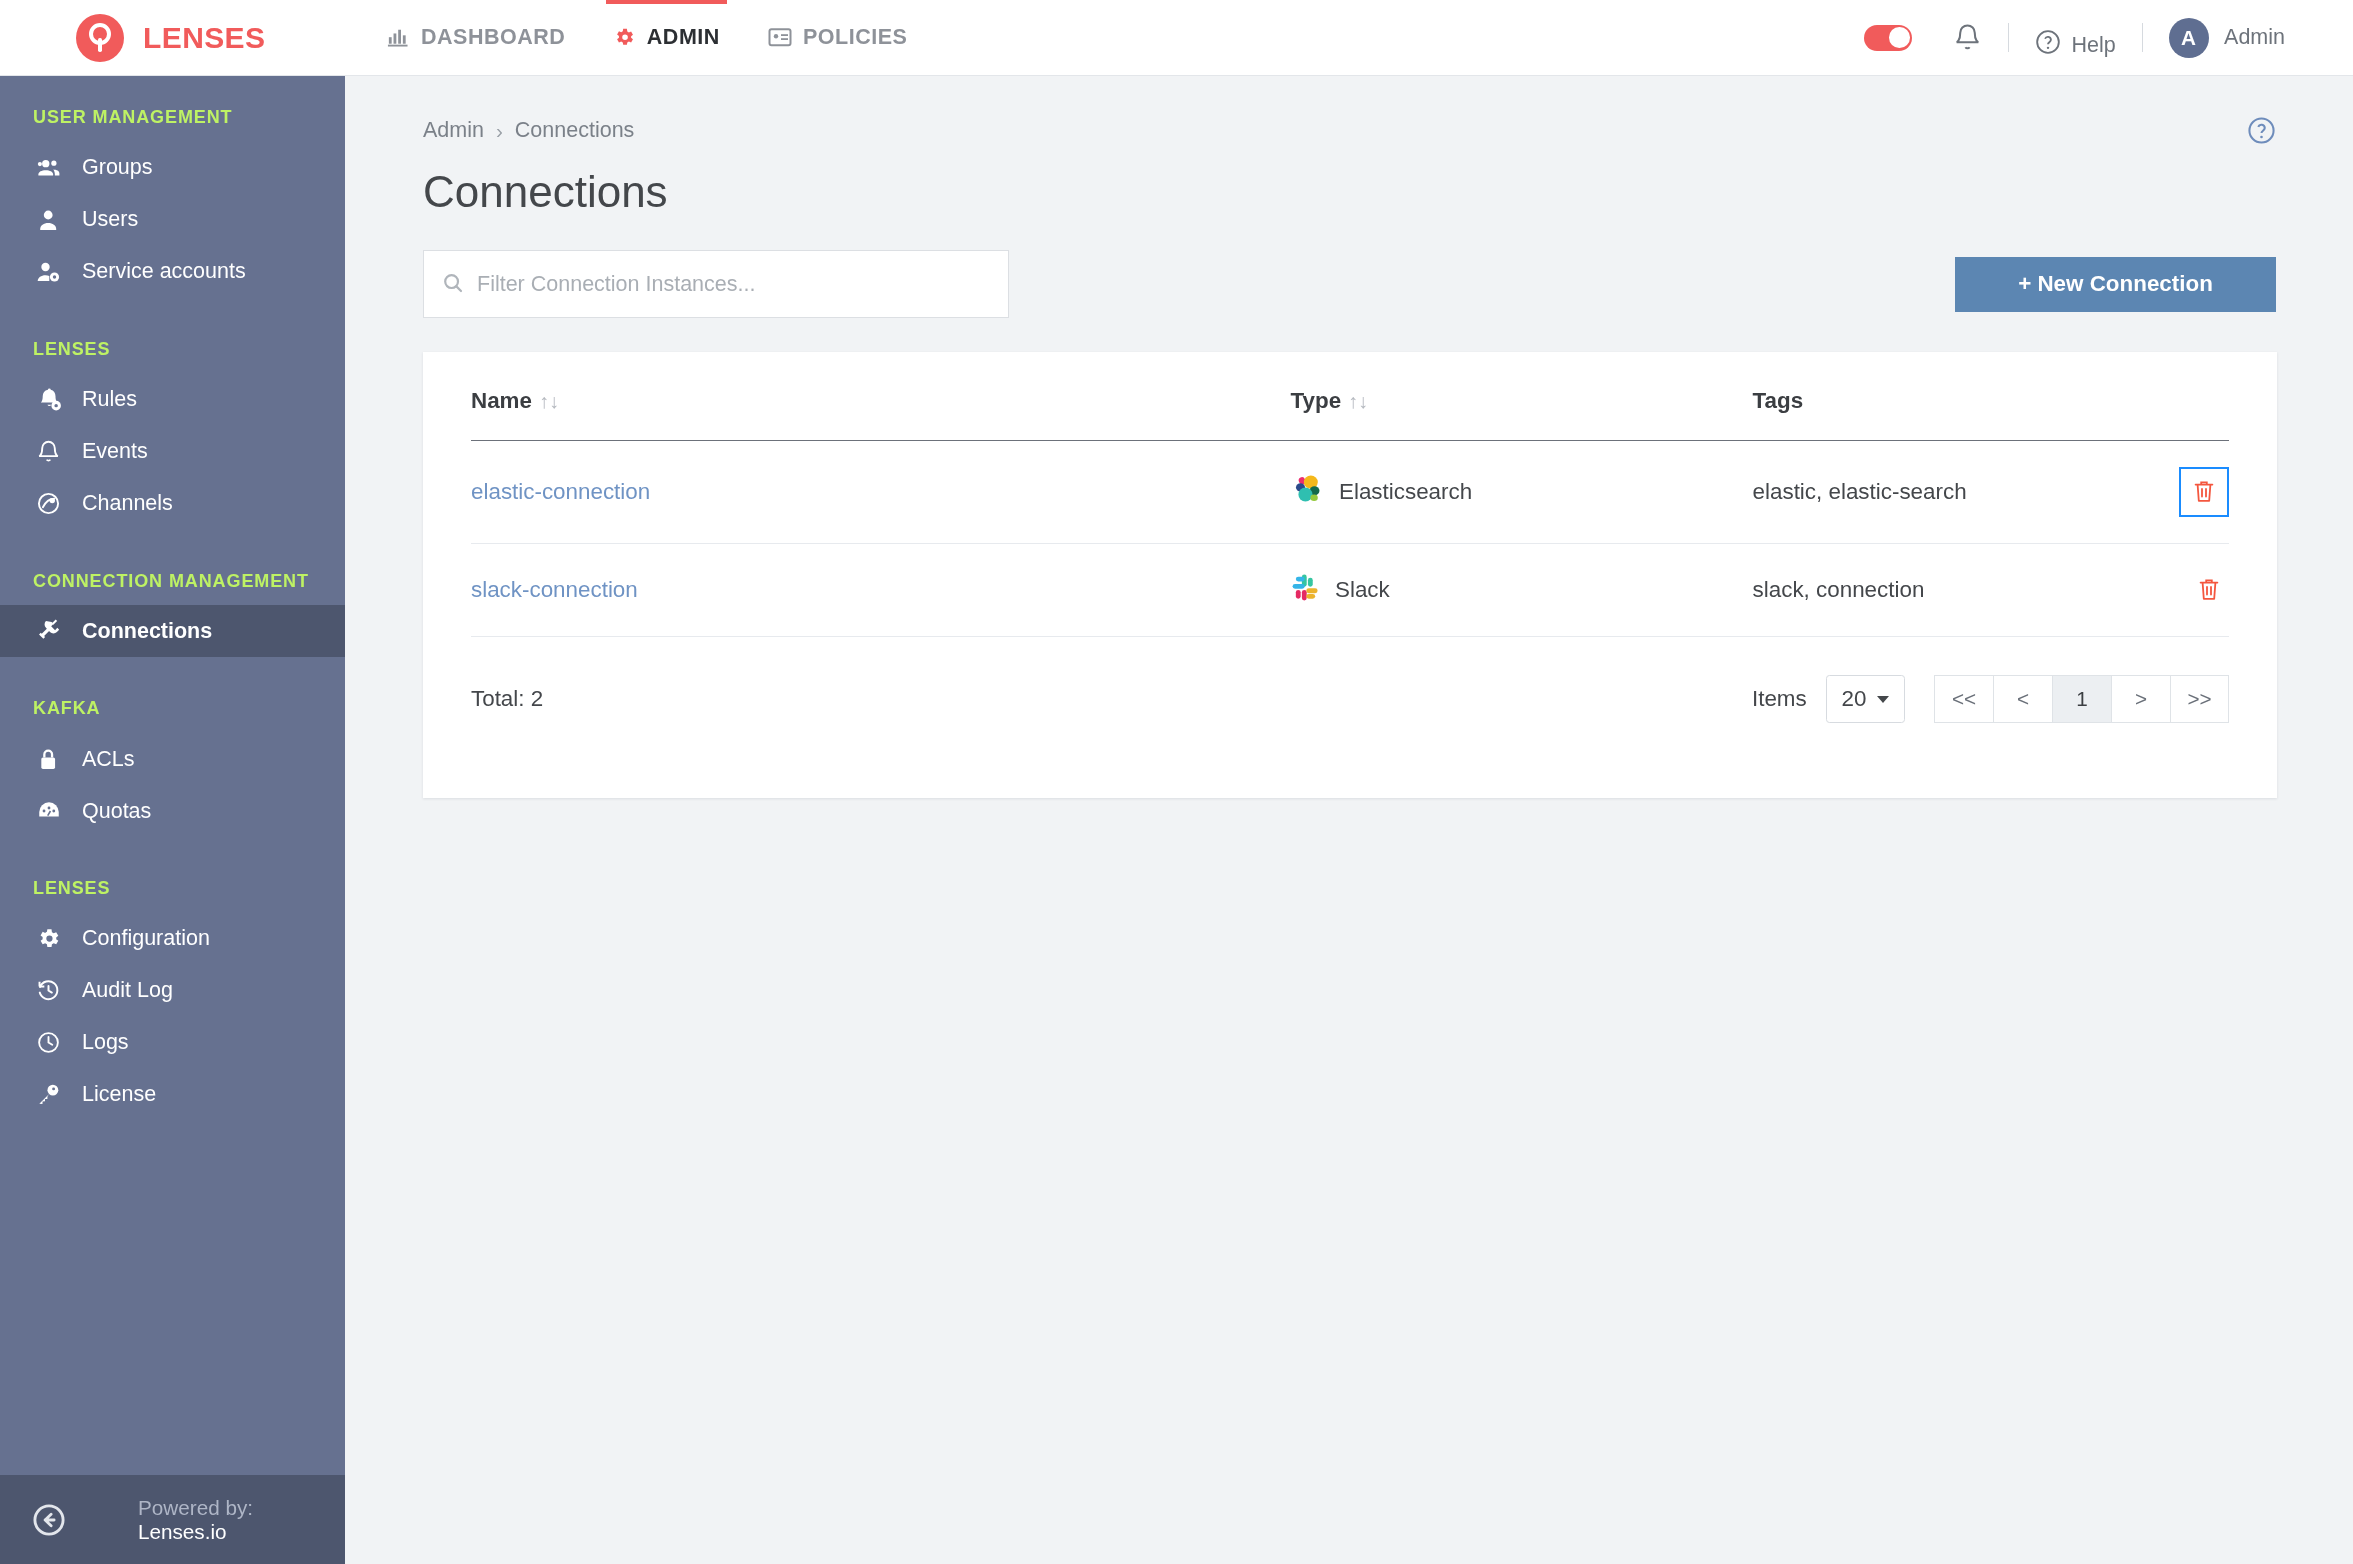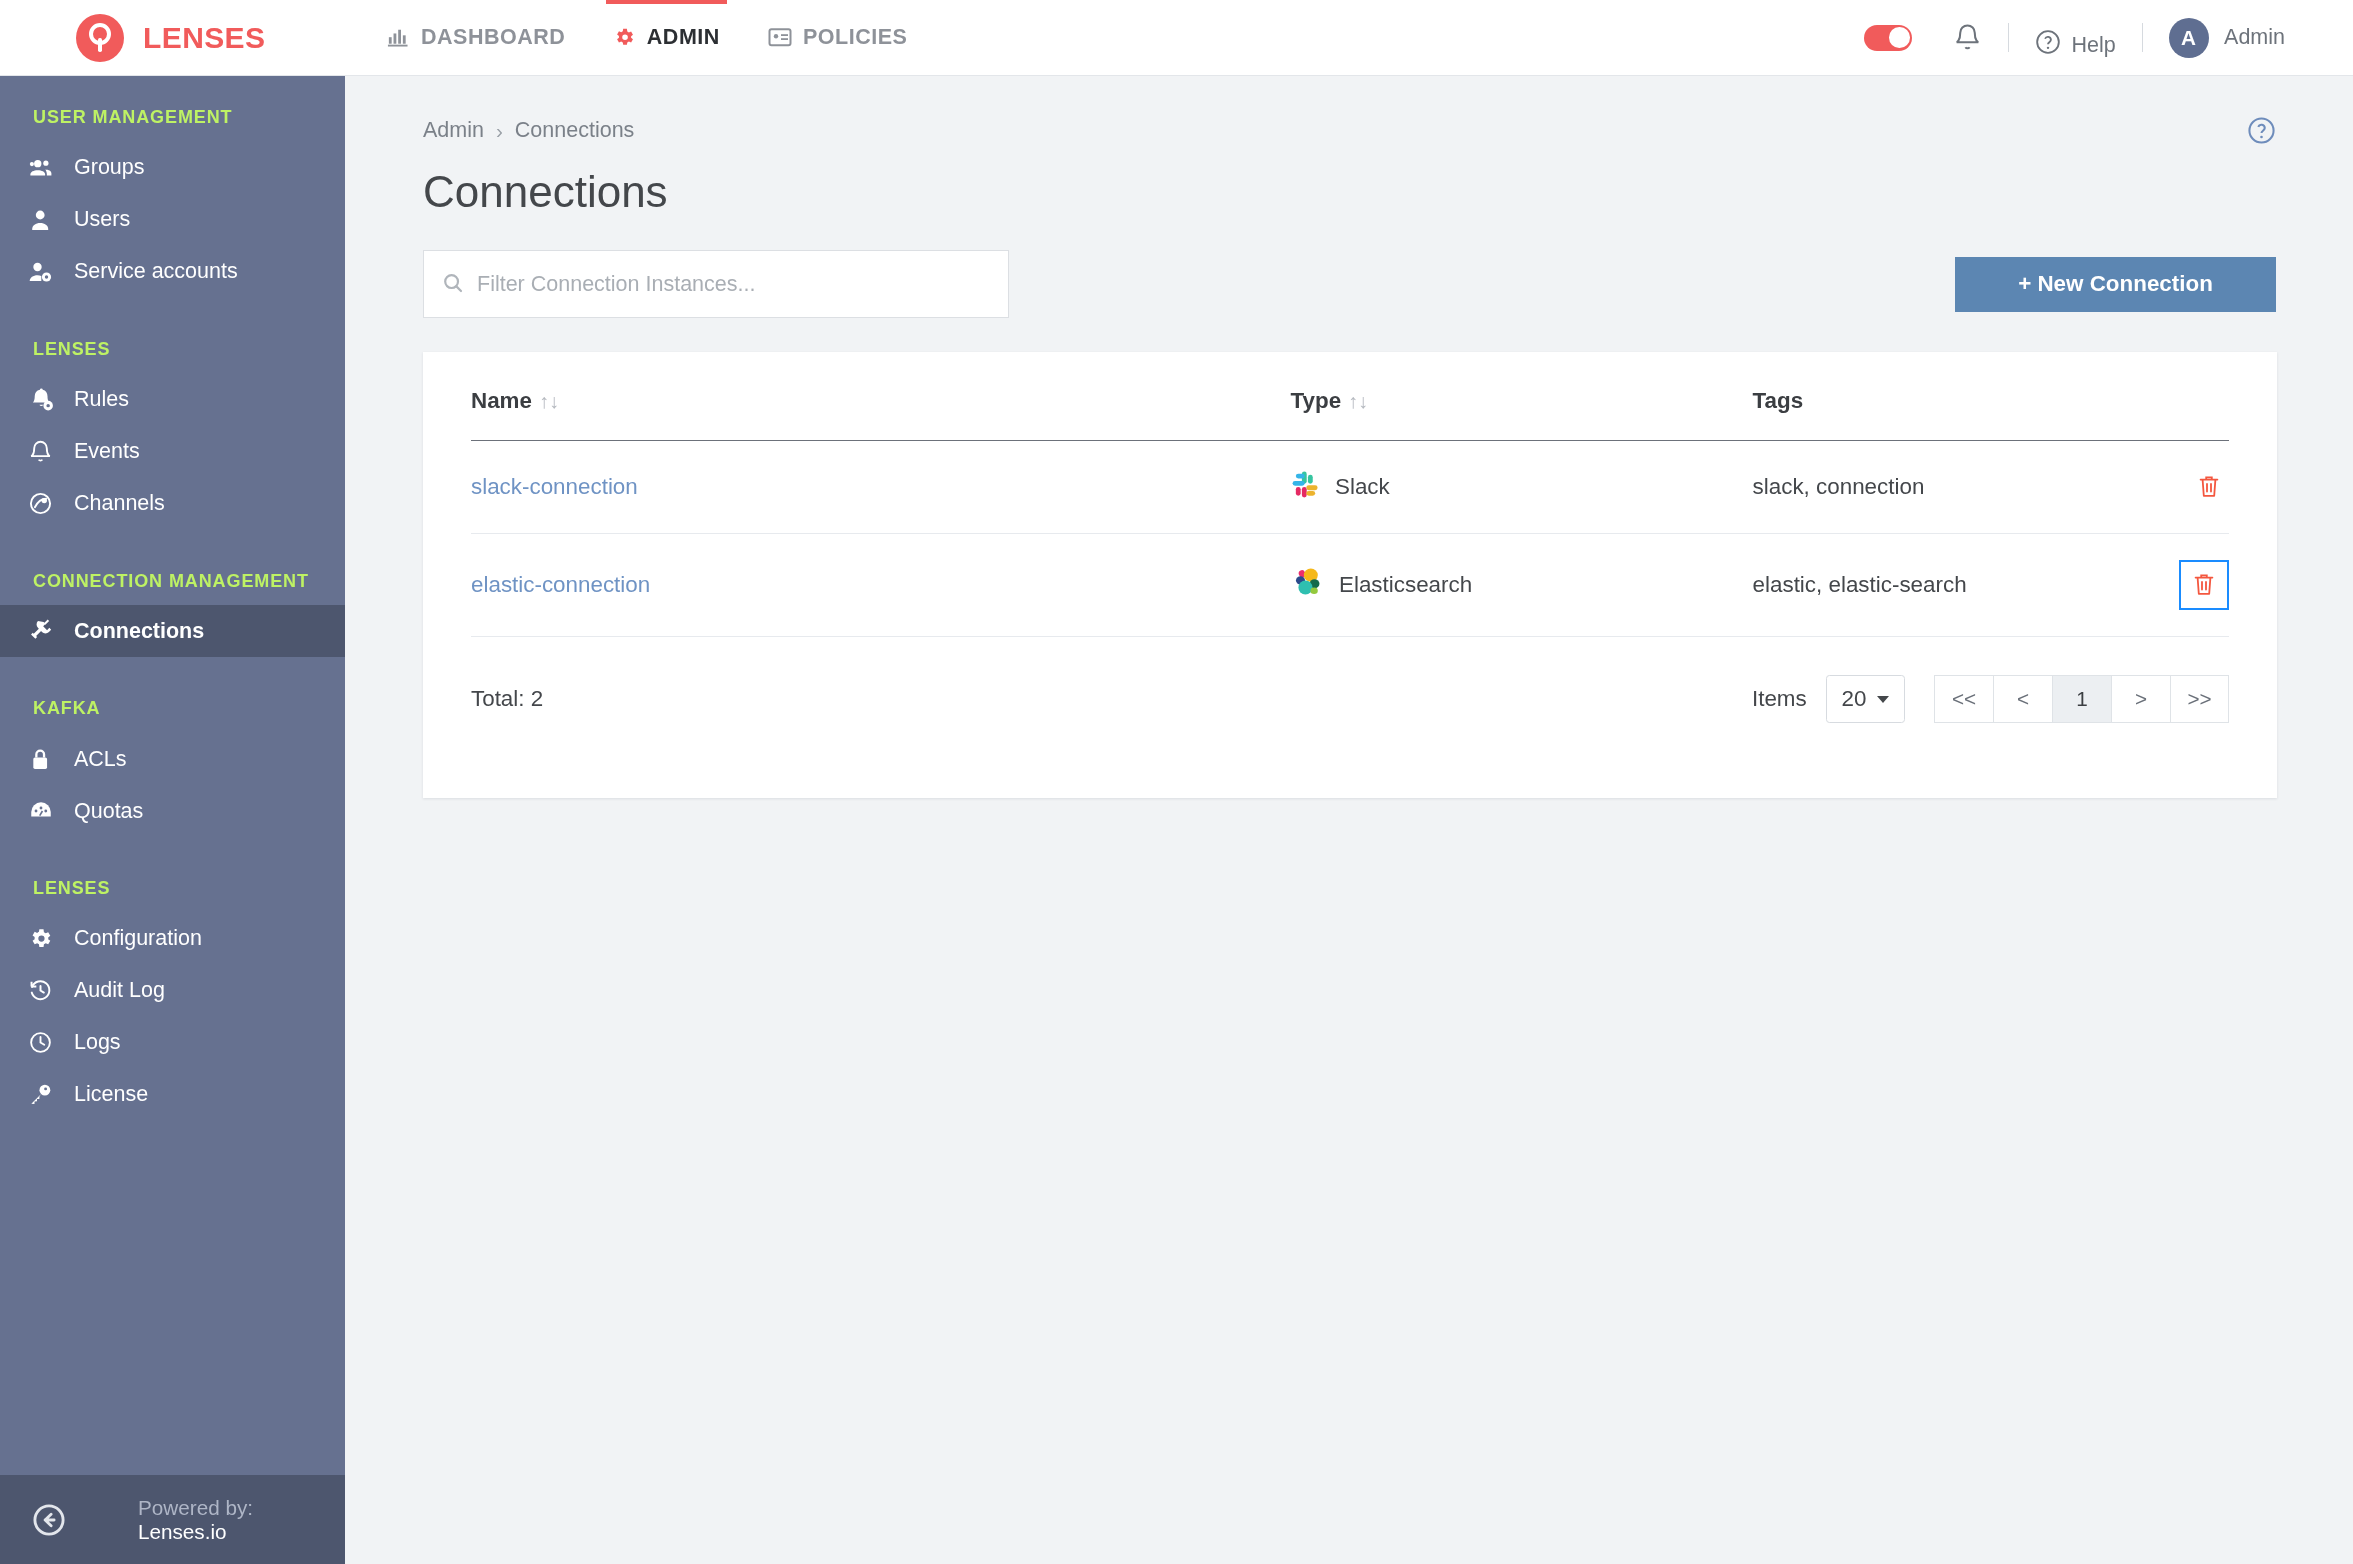--- a/index.html
+++ b/index.html
@@ -85,21 +85,21 @@
     display: flex; flex-direction: column;
   }
   .side-scroll { flex: 1; overflow: hidden; padding-top: 31px; }
   .side-group-title {
     color: #bef264; font-size: 18px; font-weight: bold;
     letter-spacing: 0.9px; padding: 0 0 0 33px; margin-bottom: 13.8px;
   }
   .side-group { margin-bottom: 41px; }
   .side-item {
     display: flex; align-items: center; gap: 19px;
-    height: 52px; padding-left: 26px;
+    height: 52px; padding-left: 34px;
     color: #ffffff; font-size: 21.5px; cursor: pointer;
   }
   .side-item.active { background: #4d566e; font-weight: bold; }
   .side-item .ico { width: 29px; display: flex; justify-content: center; }
   .side-footer {
     height: 90px; background: #4d566e;
     display: flex; align-items: center; padding: 0 31px;
   }
   .collapse-btn { cursor: pointer; display: flex; }
   .powered {
@@ -480,20 +480,51 @@
           <th class="col-type">
             <span>Type</span><span class="sorticons">↑↓</span>
           </th>
           <th class="col-tags">
             <span>Tags</span>
           </th>
           <th class="col-act"></th>
         </tr>
       </thead>
       <tbody>
+        <tr>
+          <td>
+            <span class="link">elastic-connection</span>
+          </td>
+          <td>
+            <div class="typecell">
+              <span>
+                <svg width="33" height="33" viewBox="0 0 40 40">
+                  <ellipse cx="13.5" cy="9.5" rx="4" ry="4.6" transform="rotate(-25 13.5 9.5)" fill="#ec2e6e"></ellipse>
+                  <ellipse cx="24" cy="11" rx="8.5" ry="8" fill="#f5b81a"></ellipse>
+                  <ellipse cx="11.5" cy="17.5" rx="5.5" ry="5" fill="#2b4municipal" fill-opacity="0"></ellipse>
+                  <ellipse cx="11.5" cy="17.5" rx="5.5" ry="5" fill="#2b4a8b"></ellipse>
+                  <ellipse cx="28.5" cy="21.5" rx="6" ry="5.5" fill="#136a4b"></ellipse>
+                  <ellipse cx="17.5" cy="26" rx="8.5" ry="8.5" fill="#2fbfb0"></ellipse>
+                  <ellipse cx="28" cy="30" rx="4.5" ry="4" fill="#94c93d"></ellipse>
+                </svg>
+              </span>
+              <span>Elasticsearch</span>
+            </div>
+          </td>
+          <td>elastic, elastic-search</td>
+          <td class="delcell">
+            <span class="delbtn focused">
+              <svg width="24" height="26" viewBox="0 0 24 26" fill="none" stroke="#f4573f" stroke-width="1.8">
+                <path d="M3.6 5.6h16.8M9.2 5.6V3.4h5.6v2.2" stroke-linecap="round"></path>
+                <path d="M5.6 5.6l1.2 16.2h10.4l1.2-16.2" stroke-linejoin="round"></path>
+                <path d="M10 10v7.6M14 10v7.6" stroke-linecap="round"></path>
+              </svg>
+            </span>
+          </td>
+        </tr>
         <tr>
           <td>
             <span class="link">slack-connection</span>
           </td>
           <td>
             <div class="typecell">
               <span>
                 <svg width="29" height="29" viewBox="0 0 36 36">
                   <rect x="13.5" y="2" width="6" height="15" rx="3" fill="#36c5a0"></rect>
                   <rect x="21" y="6" width="6" height="11" rx="3" fill="#36c5a0"></rect>
@@ -512,51 +543,20 @@
           <td class="delcell">
             <span class="delbtn">
               <svg width="24" height="26" viewBox="0 0 24 26" fill="none" stroke="#f4573f" stroke-width="1.8">
                 <path d="M3.6 5.6h16.8M9.2 5.6V3.4h5.6v2.2" stroke-linecap="round"></path>
                 <path d="M5.6 5.6l1.2 16.2h10.4l1.2-16.2" stroke-linejoin="round"></path>
                 <path d="M10 10v7.6M14 10v7.6" stroke-linecap="round"></path>
               </svg>
             </span>
           </td>
         </tr>
-        <tr>
-          <td>
-            <span class="link">elastic-connection</span>
-          </td>
-          <td>
-            <div class="typecell">
-              <span>
-                <svg width="33" height="33" viewBox="0 0 40 40">
-                  <ellipse cx="13.5" cy="9.5" rx="4" ry="4.6" transform="rotate(-25 13.5 9.5)" fill="#ec2e6e"></ellipse>
-                  <ellipse cx="24" cy="11" rx="8.5" ry="8" fill="#f5b81a"></ellipse>
-                  <ellipse cx="11.5" cy="17.5" rx="5.5" ry="5" fill="#2b4municipal" fill-opacity="0"></ellipse>
-                  <ellipse cx="11.5" cy="17.5" rx="5.5" ry="5" fill="#2b4a8b"></ellipse>
-                  <ellipse cx="28.5" cy="21.5" rx="6" ry="5.5" fill="#136a4b"></ellipse>
-                  <ellipse cx="17.5" cy="26" rx="8.5" ry="8.5" fill="#2fbfb0"></ellipse>
-                  <ellipse cx="28" cy="30" rx="4.5" ry="4" fill="#94c93d"></ellipse>
-                </svg>
-              </span>
-              <span>Elasticsearch</span>
-            </div>
-          </td>
-          <td>elastic, elastic-search</td>
-          <td class="delcell">
-            <span class="delbtn focused">
-              <svg width="24" height="26" viewBox="0 0 24 26" fill="none" stroke="#f4573f" stroke-width="1.8">
-                <path d="M3.6 5.6h16.8M9.2 5.6V3.4h5.6v2.2" stroke-linecap="round"></path>
-                <path d="M5.6 5.6l1.2 16.2h10.4l1.2-16.2" stroke-linejoin="round"></path>
-                <path d="M10 10v7.6M14 10v7.6" stroke-linecap="round"></path>
-              </svg>
-            </span>
-          </td>
-        </tr>
       </tbody>
     </table>
 
     <div class="pagerow">
       <div class="total">Total: 2</div>
       <div class="pager">
         <span class="items-lbl">Items</span>
         <div class="items-sel">
           <span>20</span>
           <span class="caret"></span>

